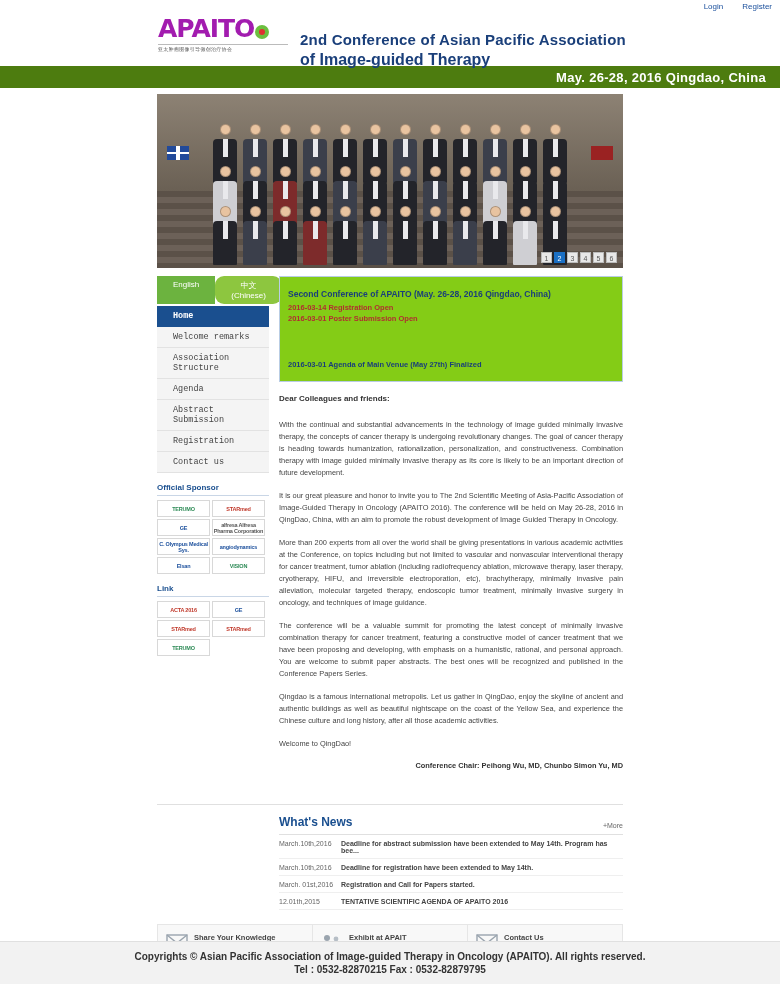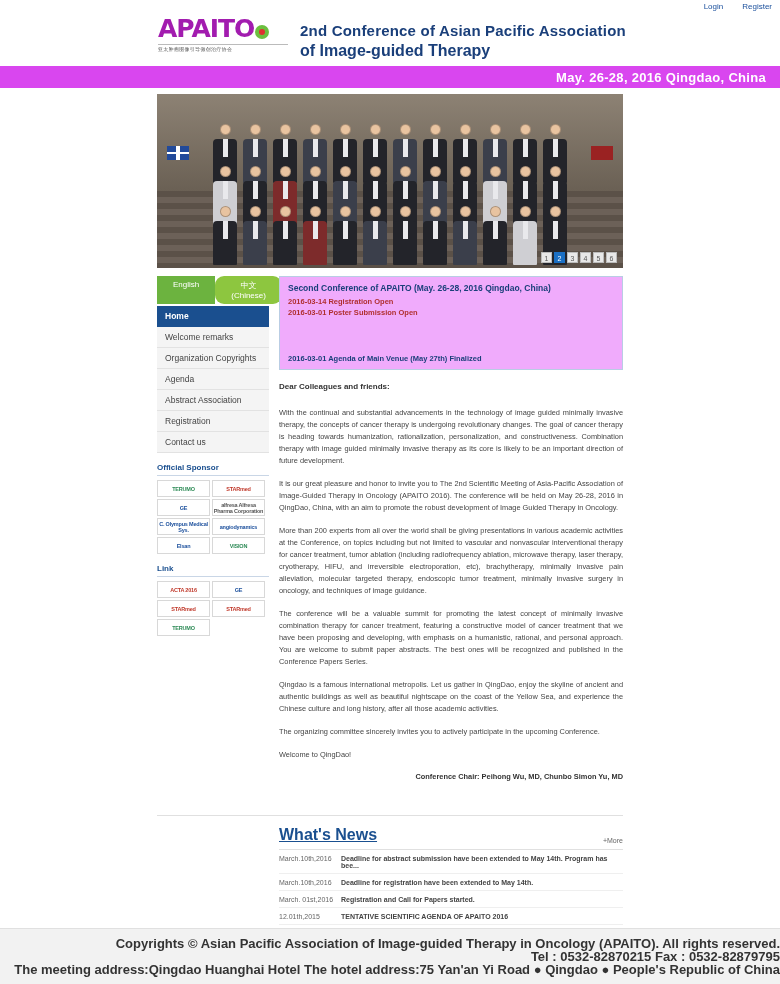--- a/index.html
+++ b/index.html
@@ -62,29 +62,29 @@
   .logo .logo-rule{
     border-top:1px solid #bbb;
     margin-top:2px;
   }
   .title-block {
     position:absolute;
     left:300px; top:8px;
     color:#1a3f7a;
   }
   .title-line1 {
-    font-size:15px; font-weight:bold; letter-spacing:0.2px;
+    font-size:15px; font-weight:bold; letter-spacing:0.2px;margin-top:9px;
   }
   .title-line2 {
     font-size:16px; font-weight:bold; margin-top:3px;
   }
 
   
   .datebar {
-    background:#d946ef;
+    background:#4d7c0f;
     height:22px;
     color:#fff;
     text-align:right;
     padding:4px 14px 0 0;
     font-size:13px;
     font-weight:bold;
     letter-spacing:0.3px;
   }
 
   
@@ -174,24 +174,25 @@
     font-size:8px; padding:4px 16px;
     color:#fff;
   }
   .lang-en { background:#6cb33f; }
   .lang-cn { background:#8dc63f; color:#fff;border-radius:9px; }
 
   
   .nav { margin-top:2px; }
   .nav-item {
     font-size:8.5px;
-    padding:5px 8px;
+    padding:5px 16px;
     border-bottom:1px solid #e2e2e2;
     background:#f4f4f4;
     color:#444;
+    font-family:Liberation Mono, monospace;
   }
   .nav-item.active { background:#1a4f8f; color:#fff; font-weight:bold; border-bottom:1px solid #1a4f8f; }
 
   .side-head {
     margin-top:10px;
     font-size:8px;
     color:#1a4f8f;
     font-weight:bold;
     border-bottom:1px solid #c9d6e6;
     padding-bottom:3px;
@@ -208,22 +209,22 @@
     letter-spacing:-0.2px; text-align:center;
     overflow:hidden;
   }
   .sp.blue { color:#1b4f9c; }
   .sp.green { color:#2e8b57; }
   .sp.gray { color:#555; }
 
   
   .notice {
     border:1px solid #b9cde4;
-    background:#f0abfc;
-    padding:6px 8px;
+    background:#84cc16;
+    padding:12px 8px;
   }
   .notice-title {
     font-size:8.5px; font-weight:bold; color:#1a3f7a; margin-bottom:4px;
   }
   .notice-item {
     font-size:7.5px; font-weight:bold; color:#b03030; margin-top:2px;
   }
   .notice-item.dark { color:#1a3f7a;margin-top:37px; }
 
   .letter { margin-top:12px; }
@@ -242,21 +243,21 @@
     width:466px; margin:34px auto 0 auto;
     border-top:1px solid #e0e0e0;
     padding-top:10px;
     padding-left:122px;
     position:relative;
   }
   .news-head {
     display:flex; align-items:flex-end; justify-content:space-between;
     border-bottom:1px solid #e0e0e0; padding-bottom:5px;
   }
-  .news-title { font-size:16px; font-weight:bold; color:#1a4f8f;text-decoration:underline; }
+  .news-title { font-size:12px; font-weight:bold; color:#1a4f8f; }
   .news-more { font-size:7px; color:#666; }
   .news-row {
     display:flex; font-size:7px; padding:5px 0 4px 0;
     border-bottom:1px solid #efefef; color:#444;
   }
   .news-date { width:62px; flex:0 0 62px; color:#666; }
   .news-text { flex:1; font-weight:bold; }
 
   
   .boxes {
@@ -283,21 +284,21 @@
   .box-more { font-size:6.8px; color:#666; margin-top:4px; }
 
   
   .footer {
     position:absolute; left:0; bottom:0; width:100%;
     background:#f2f2f2;
     border-top:1px solid #e0e0e0;
     padding:8px 0 8px 0;
     text-align:center;
   }
-  .footer div { font-size:13px; color:#333; font-weight:bold; line-height:13px;text-align:right; }
+  .footer div { font-size:10px; color:#333; font-weight:bold; line-height:13px; }
 </style>
 </head>
 <body>
 
 <div class="topbar">
   <a href="#">Login</a><a href="#">Register</a>
 </div>
 
 <div class="header">
   <div class="logo">
@@ -484,23 +485,23 @@
 
   <div class="left-col">
     <div class="lang-row">
       <div class="lang-btn lang-en">English</div>
       <div class="lang-btn lang-cn">中文(Chinese)</div>
     </div>
 
     <div class="nav">
       <div class="nav-item active">Home</div>
       <div class="nav-item">Welcome remarks</div>
-      <div class="nav-item">Organization Copyrights</div>
+      <div class="nav-item">Association Structure</div>
       <div class="nav-item">Agenda</div>
-      <div class="nav-item">Abstract Association</div>
+      <div class="nav-item">Abstract Submission</div>
       <div class="nav-item">Registration</div>
       <div class="nav-item">Contact us</div>
     </div>
 
     <div class="side-head">Official Sponsor</div>
     <div class="sponsor-grid">
       <div class="sp green">TERUMO</div>
       <div class="sp">STARmed</div>
       <div class="sp blue">GE</div>
       <div class="sp gray">alfresa Alfresa Pharma Corporation</div>
@@ -528,21 +529,20 @@
       <div class="notice-item dark">2016-03-01 Agenda of Main Venue (May 27th) Finalized</div>
     </div>
 
     <div class="letter">
       <div class="salut">Dear Colleagues and friends:</div>
       <p>With the continual and substantial advancements in the technology of image guided minimally invasive therapy, the concepts of cancer therapy is undergoing revolutionary changes. The goal of cancer therapy is heading towards humanization, rationalization, personalization, and constructiveness. Combination therapy with image guided minimally invasive therapy as its core is likely to be an important direction of future development.</p>
       <p>It is our great pleasure and honor to invite you to The 2nd Scientific Meeting of Asia-Pacific Association of Image-Guided Therapy in Oncology (APAITO 2016). The conference will be held on May 26-28, 2016 in QingDao, China, with an aim to promote the robust development of Image Guided Therapy in Oncology.</p>
       <p>More than 200 experts from all over the world shall be giving presentations in various academic activities at the Conference, on topics including but not limited to vascular and nonvascular interventional therapy for cancer treatment, tumor ablation (including radiofrequency ablation, microwave therapy, laser therapy, cryotherapy, HIFU, and irreversible electroporation, etc), brachytherapy, minimally invasive pain alleviation, molecular targeted therapy, endoscopic tumor treatment, minimally invasive surgery in oncology, and techniques of image guidance.</p>
       <p>The conference will be a valuable summit for promoting the latest concept of minimally invasive combination therapy for cancer treatment, featuring a constructive model of cancer treatment that we have been proposing and developing, with emphasis on a humanistic, rational, and personal approach. You are welcome to submit paper abstracts. The best ones will be recognized and published in the Conference Papers Series.</p>
       <p>Qingdao is a famous international metropolis. Let us gather in QingDao, enjoy the skyline of ancient and authentic buildings as well as beautiful nightscape on the coast of the Yellow Sea, and experience the Chinese culture and long history, after all those academic activities.</p>
-      <p>The organizing committee sincerely invites you to actively participate in the upcoming Conference.</p>
       <p>Welcome to QingDao!</p>
       <div class="sign">Conference Chair: Peihong Wu, MD, Chunbo Simon Yu, MD</div>
     </div>
   </div>
 </div>
 
 <div class="news">
   <div class="news-head">
     <div class="news-title">What's News</div>
     <div class="news-more">+More</div>
@@ -608,14 +608,13 @@
 Fax1 :0532-82879795</div>
         <div class="box-more">learn more&gt;&gt;</div>
       </div>
     </div>
   </div>
 </div>
 
 <div class="footer">
   <div>Copyrights © Asian Pacific Association of Image-guided Therapy in Oncology (APAITO). All rights reserved.</div>
   <div>Tel : 0532-82870215    Fax : 0532-82879795</div>
-  <div>The meeting address:Qingdao Huanghai Hotel    The hotel address:75 Yan'an Yi Road ● Qingdao ● People's Republic of China</div>
 </div>
 
 </body></html>

